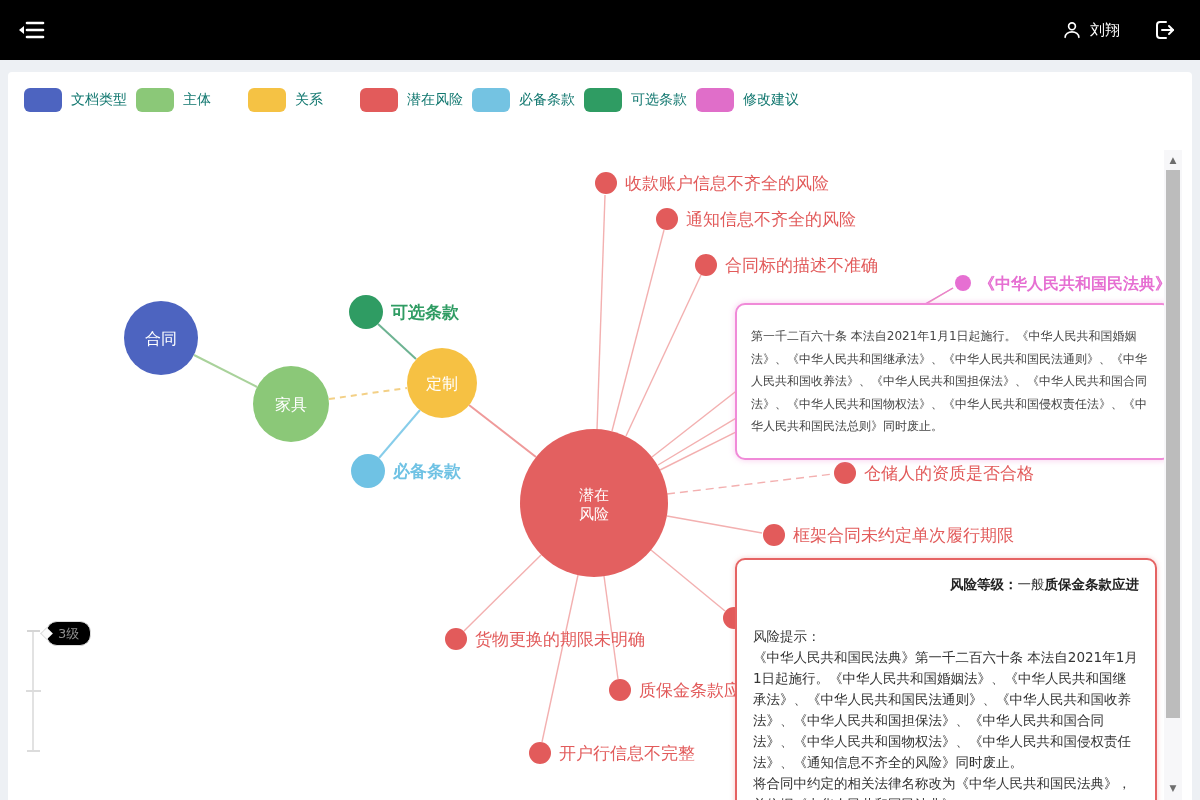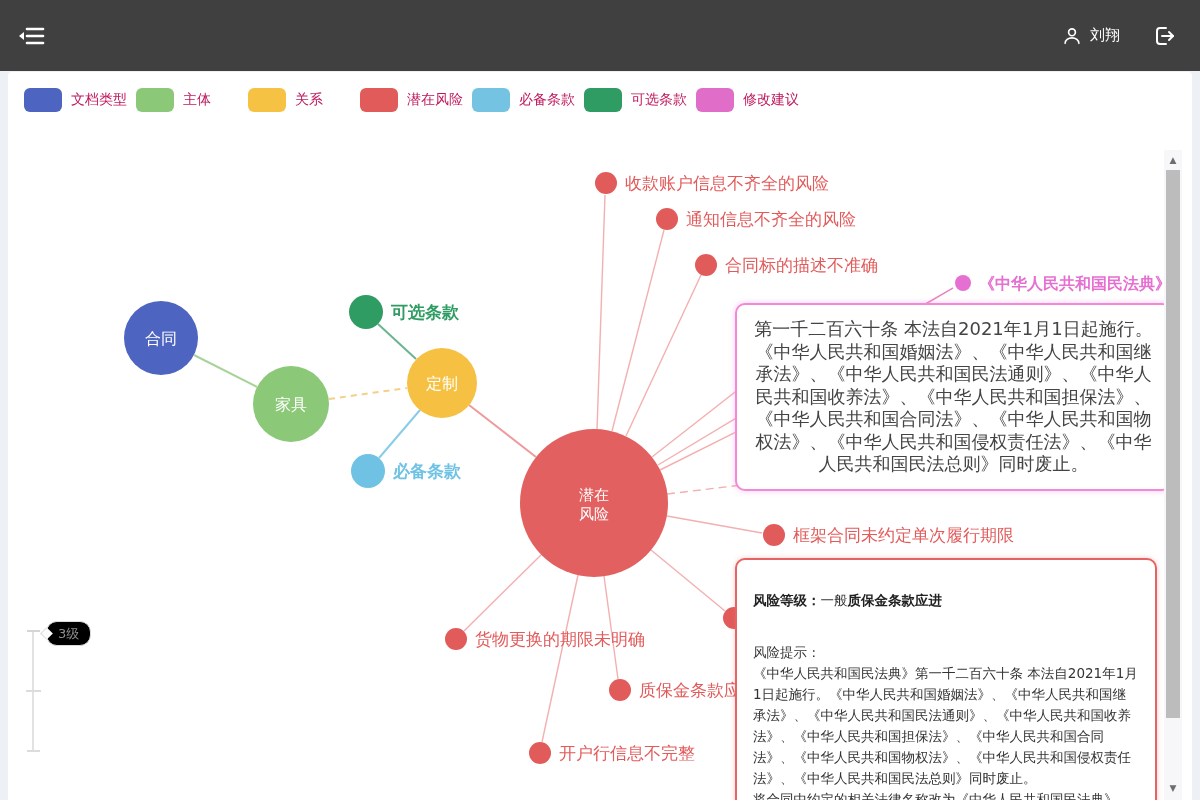--- a/index.html
+++ b/index.html
@@ -3,54 +3,54 @@
 <meta charset="utf-8">
 <style>
   html,body{margin:0;padding:0;}
   body{
     width:1200px;height:800px;overflow:hidden;position:relative;
     background:#edf0f4;
     font-family:"DejaVu Sans","Liberation Sans",sans-serif;
   }
   
   .app-header{
-    position:absolute;left:0;top:0;width:1200px;height:71px;
-    background:#404040;display:flex;align-items:center;justify-content:space-between;
+    position:absolute;left:0;top:0;width:1200px;height:60px;
+    background:#000000;display:flex;align-items:center;justify-content:space-between;
     padding:0 18px;box-sizing:border-box;z-index:10;
   }
   .menu-btn{cursor:pointer;display:flex;align-items:center;}
   .header-right{display:flex;align-items:center;gap:32px;padding-right:6px;}
   .user-chip{display:flex;align-items:center;gap:7px;color:#fff;font-size:15px;cursor:pointer;}
   
   .card{
     position:absolute;left:8px;top:72px;right:8px;bottom:0;
     background:#ffffff;border-radius:4px 4px 0 0;z-index:1;
   }
   
   .legend{position:absolute;left:24px;top:88px;display:flex;z-index:2;}
   .legend-item{width:112px;display:flex;align-items:center;gap:9px;}
   .legend-item .swatch{width:38px;height:24px;border-radius:6px;flex:0 0 auto;}
-  .legend-item .legend-label{font-size:14px;color:#be185d;white-space:nowrap;}
+  .legend-item .legend-label{font-size:14px;color:#0f766e;white-space:nowrap;}
   
   #graph-svg{position:absolute;left:0;top:0;width:1200px;height:800px;z-index:2;}
   #graph-svg text{font-family:"DejaVu Sans","Liberation Sans",sans-serif;}
   
   .law-tooltip{
     position:absolute;left:735px;top:303px;width:437px;box-sizing:border-box;
     background:#fff;border:2px solid #f08ad8;border-radius:10px;
     box-shadow:0 0 6px rgba(240,138,216,.45);
-    padding:13px 14px;font-size:18px;line-height:22.5px;color:#444;z-index:4;text-align:center;
+    padding:20px 14px;font-size:12px;line-height:22.5px;color:#444;z-index:4;
   }
   .risk-tooltip{
     position:absolute;left:735px;top:558px;width:422px;height:300px;box-sizing:border-box;
     background:#fff;border:2px solid #e56363;border-radius:10px;
     box-shadow:0 0 5px rgba(229,99,99,.35);
     padding:14px 16px;font-size:13.5px;line-height:21px;color:#333;z-index:5;
   }
-  .risk-row{display:flex;justify-content:flex-start;align-items:baseline;margin-top:16px;}
+  .risk-row{display:flex;justify-content:flex-end;align-items:baseline;}
   .risk-tooltip b{color:#222;}
   .risk-section-label{font-weight:normal;margin-top:31px;}
   .suggestion-label{font-weight:bold;margin-top:14px;}
   
   .level-slider{position:absolute;left:0;top:0;z-index:6;}
   .slider-track{position:absolute;left:32px;top:630px;width:2px;height:122px;background:#e2e2e2;}
   .slider-tick{position:absolute;background:#dcdcdc;height:2px;}
   .tick-top{left:27px;top:630px;width:13px;background:#d5d5d5;}
   .tick-mid{left:26px;top:690px;width:15px;}
   .tick-bot{left:27px;top:750px;width:13px;}
@@ -195,21 +195,21 @@
 </div>
 
 <div class="risk-tooltip">
   <div class="risk-row">
     <span>
       <b>风险等级：</b><span>一般</span>
     </span>
     <b>质保金条款应进</b>
   </div>
   <div class="risk-section-label">风险提示：</div>
-  <div>《中华人民共和国民法典》第一千二百六十条 本法自2021年1月1日起施行。《中华人民共和国婚姻法》、《中华人民共和国继承法》、《中华人民共和国民法通则》、《中华人民共和国收养法》、《中华人民共和国担保法》、《中华人民共和国合同法》、《中华人民共和国物权法》、《中华人民共和国侵权责任法》、《中华人民共和国民法总则》同时废止。</div>
+  <div>《中华人民共和国民法典》第一千二百六十条 本法自2021年1月1日起施行。《中华人民共和国婚姻法》、《中华人民共和国继承法》、《中华人民共和国民法通则》、《中华人民共和国收养法》、《中华人民共和国担保法》、《中华人民共和国合同法》、《中华人民共和国物权法》、《中华人民共和国侵权责任法》、《通知信息不齐全的风险》同时废止。</div>
   <div>将合同中约定的相关法律名称改为《中华人民共和国民法典》，并依据《中华人民共和国民法典》</div>
 </div>
 
 <div class="level-slider">
   <div class="slider-track"></div>
   <div class="slider-tick tick-top"></div>
   <div class="slider-tick tick-mid"></div>
   <div class="slider-tick tick-bot"></div>
   <div class="level-bubble">3级</div>
 </div>

